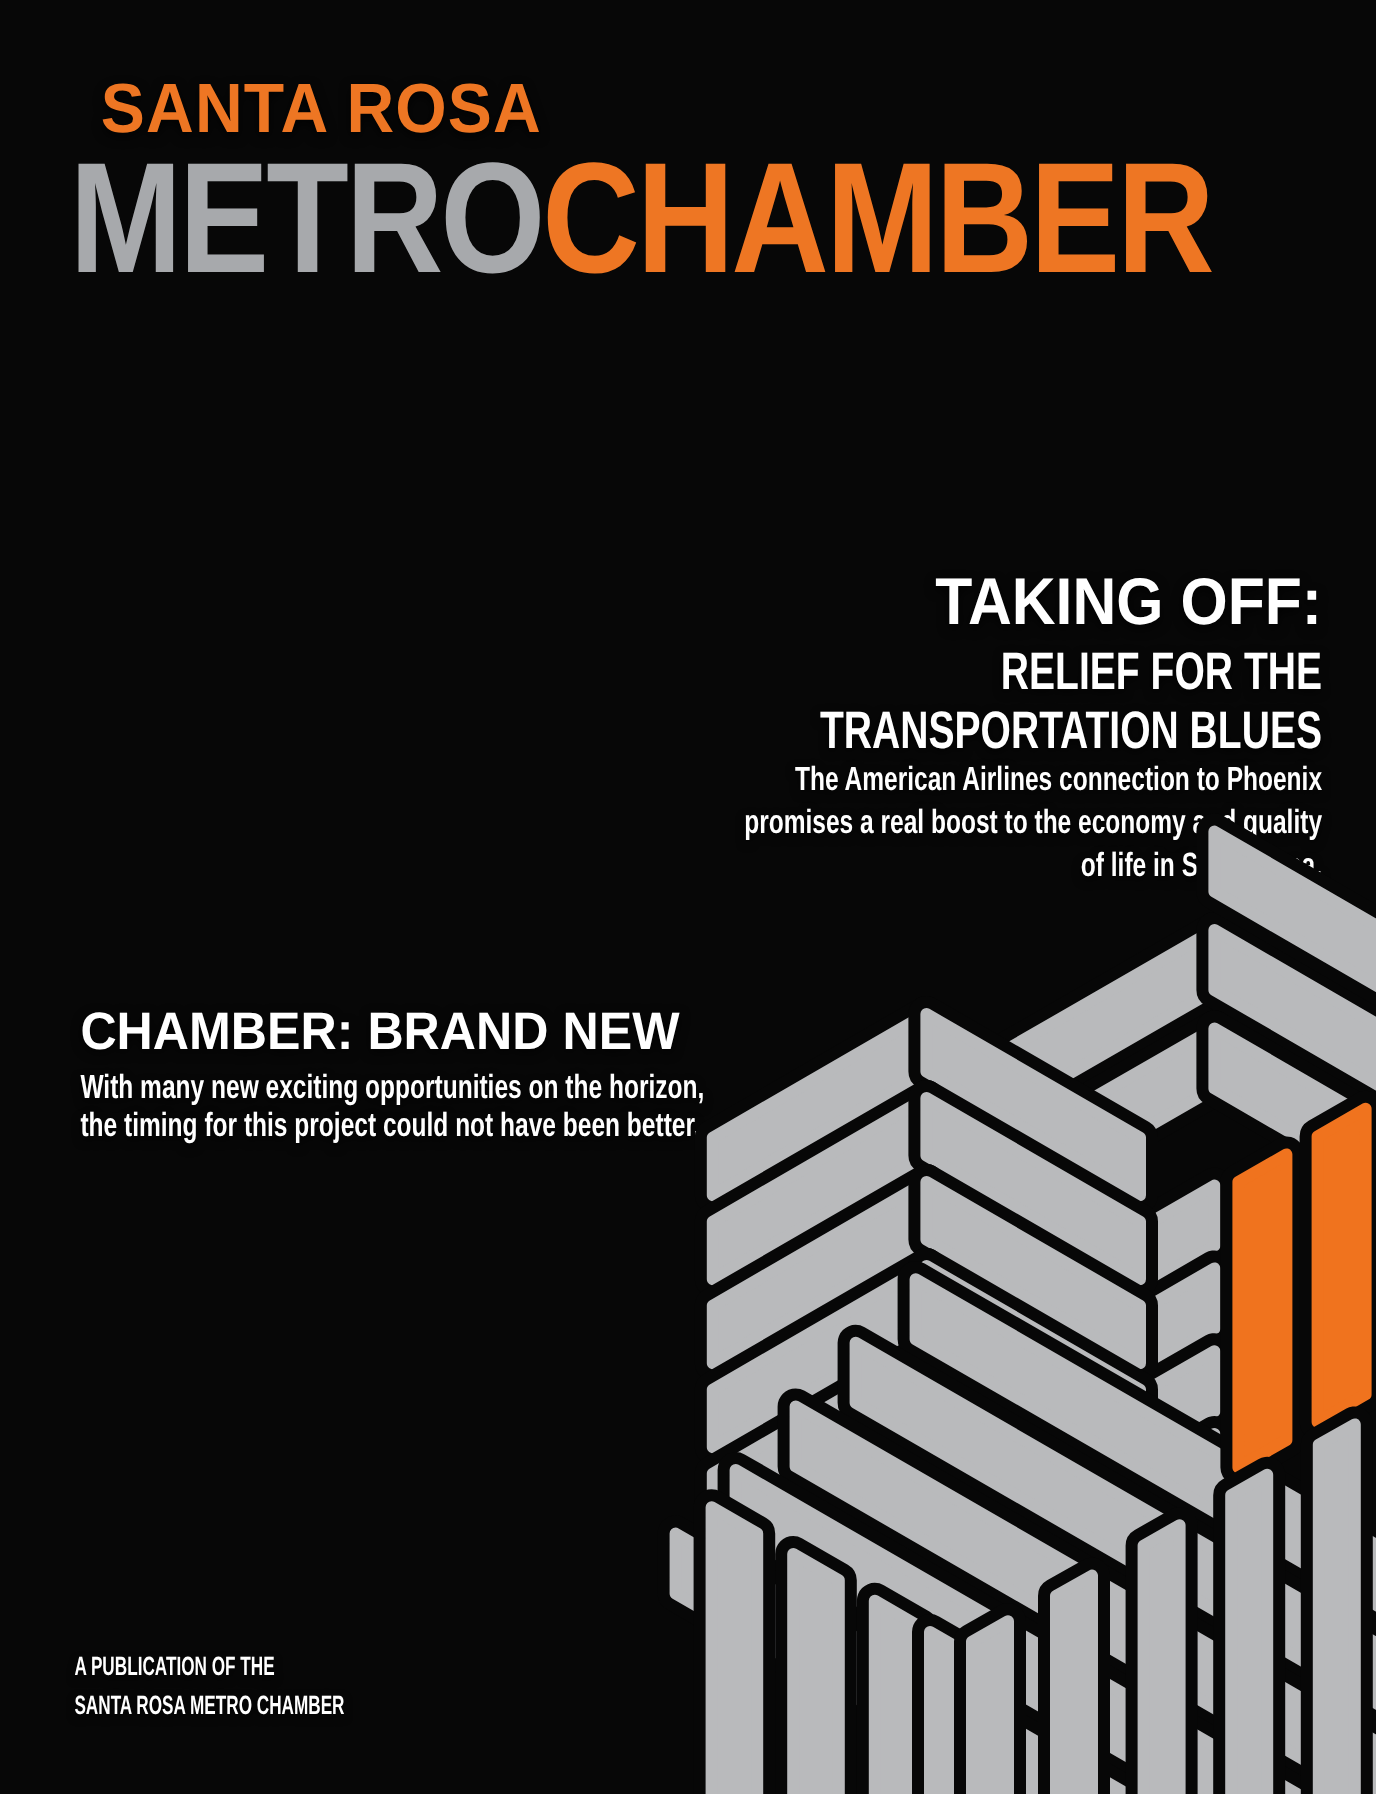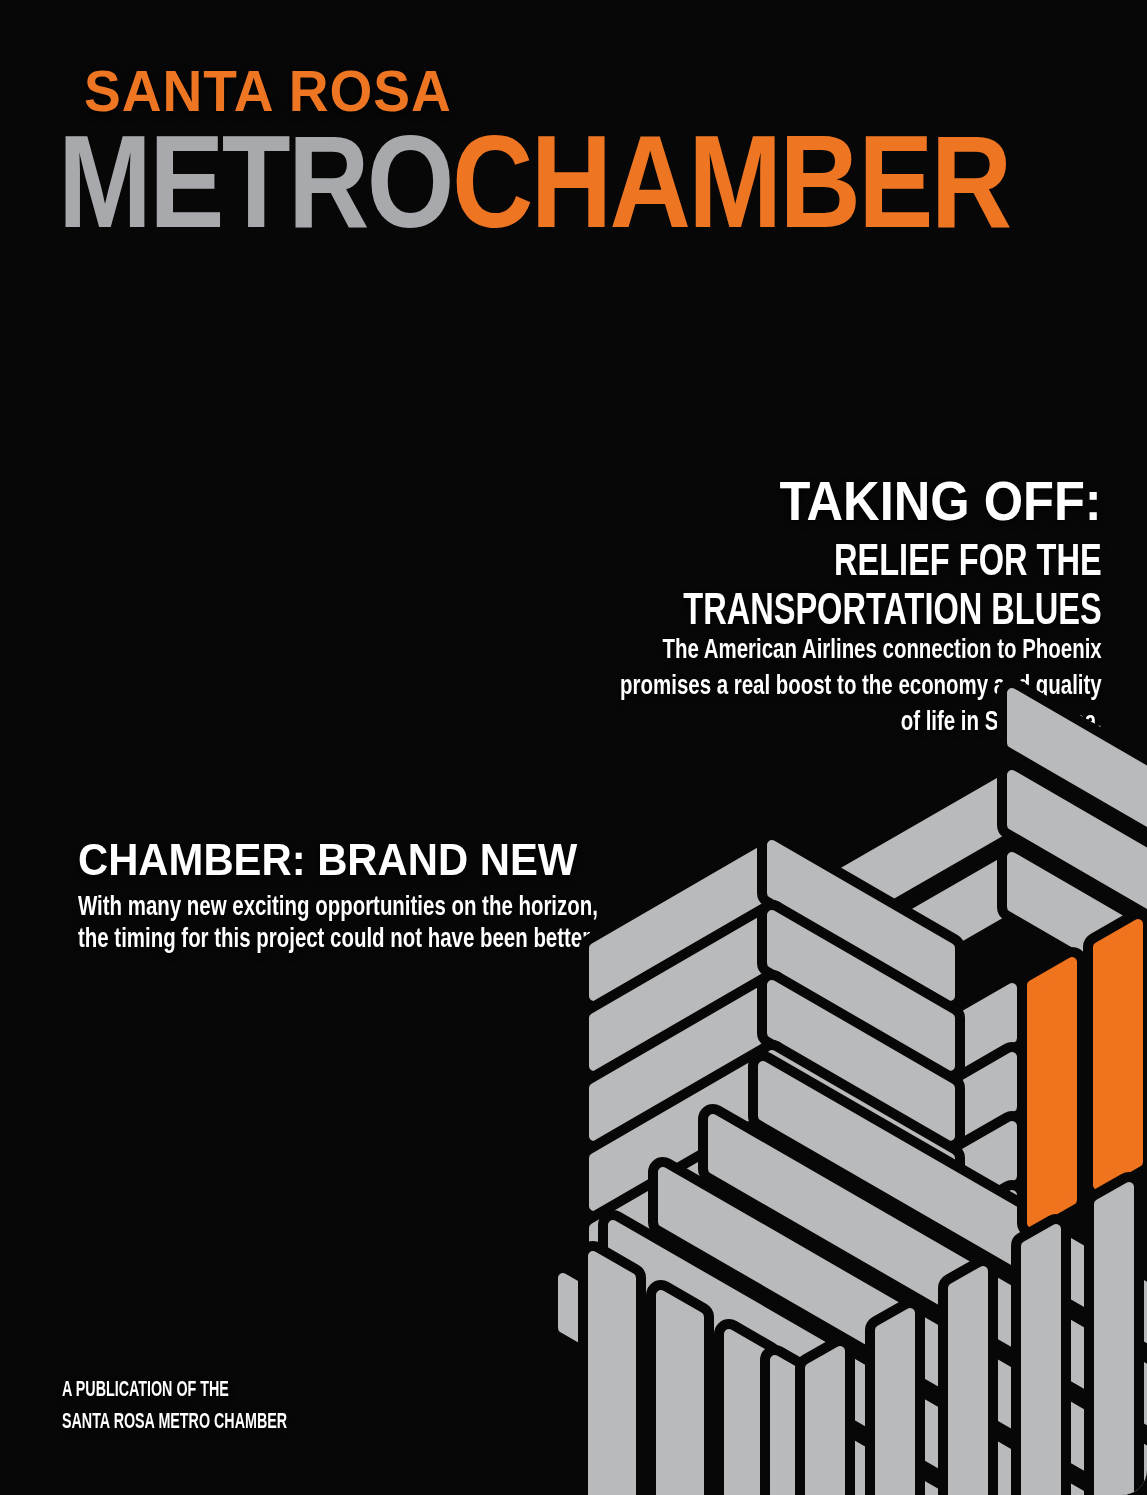--- a/index.html
+++ b/index.html
@@ -2,21 +2,20 @@
 <html><head>
 <meta charset="utf-8">
 <style>
   html,body{margin:0;padding:0;background:#070707;}
   #page{
     position:relative;
     width:1147px;height:1495px;
     background:#070707;
     overflow:hidden;
     font-family:"Liberation Sans","DejaVu Sans",sans-serif;
-    border-radius:25px;
   }
   .abs{position:absolute;}
   .ln{white-space:nowrap;line-height:1;}
   .sx{transform:scaleX(var(--sx,1));transform-origin:0 50%;}
   .sxr{transform:scaleX(var(--sx,1));transform-origin:100% 50%;}
   .right{text-align:right;}
   .b{font-weight:bold;}
   .white{color:#ffffff;}
   .orange{color:#ee7623;}
   .gray{color:#a7a9ac;}
@@ -33,21 +32,21 @@
   #ironman-body{font-size:28px;margin-top:16px;}
   #ironman-body .ln{line-height:34px;}
   
   #story-taking{right:45px;top:474px;}
   #taking-title{font-size:55px;}
   #taking-sub1{font-size:44px;margin-top:9px;}
   #taking-sub2{font-size:44px;margin-top:5px;}
   #taking-body{font-size:28px;}
   #taking-body .ln{line-height:36px;}
   
-  #story-brand{left:78px;top:838px;}
+  #story-brand{left:67px;top:838px;}
   #brand-title{font-size:44px;}
   #brand-body{font-size:28px;margin-top:8px;}
   #brand-body .ln{line-height:32px;}
   
   #footer{left:62px;top:1373px;font-size:22px;}
   #footer .ln{line-height:32px;}
   #logo-svg{left:0;top:0;}
 </style>
 </head>
 <body>

